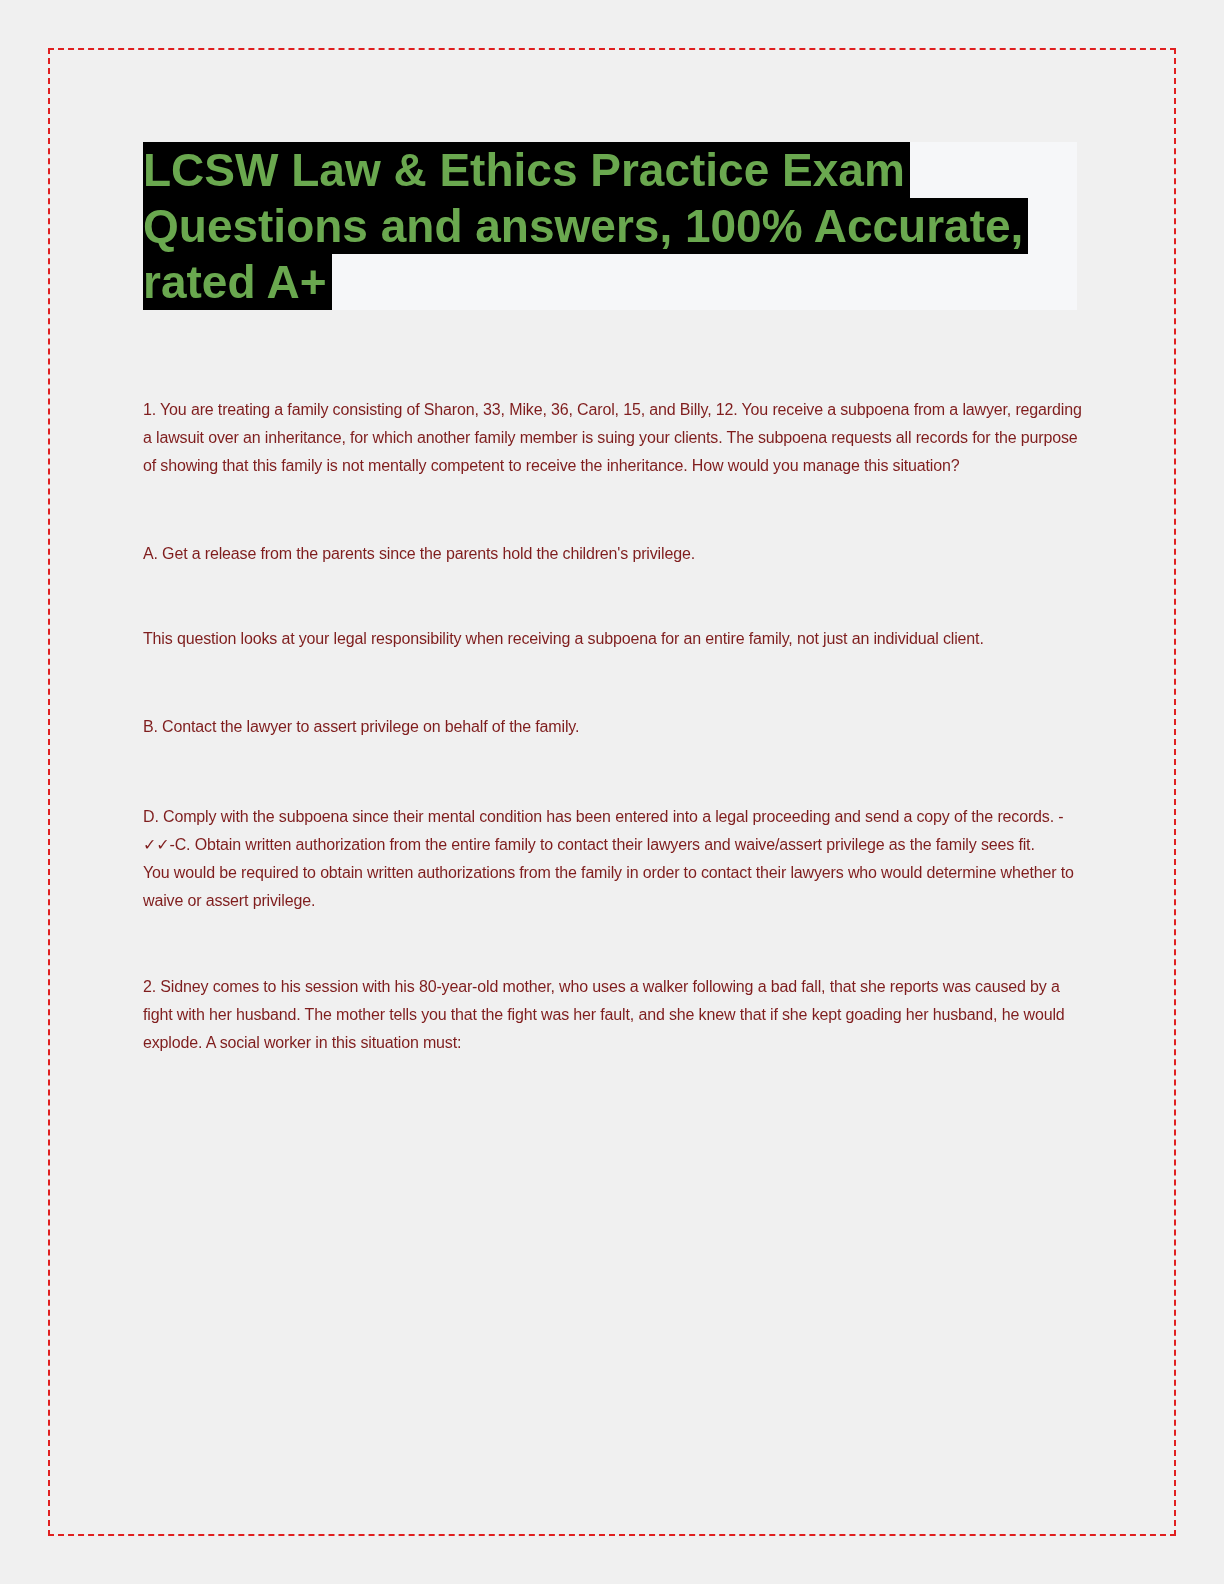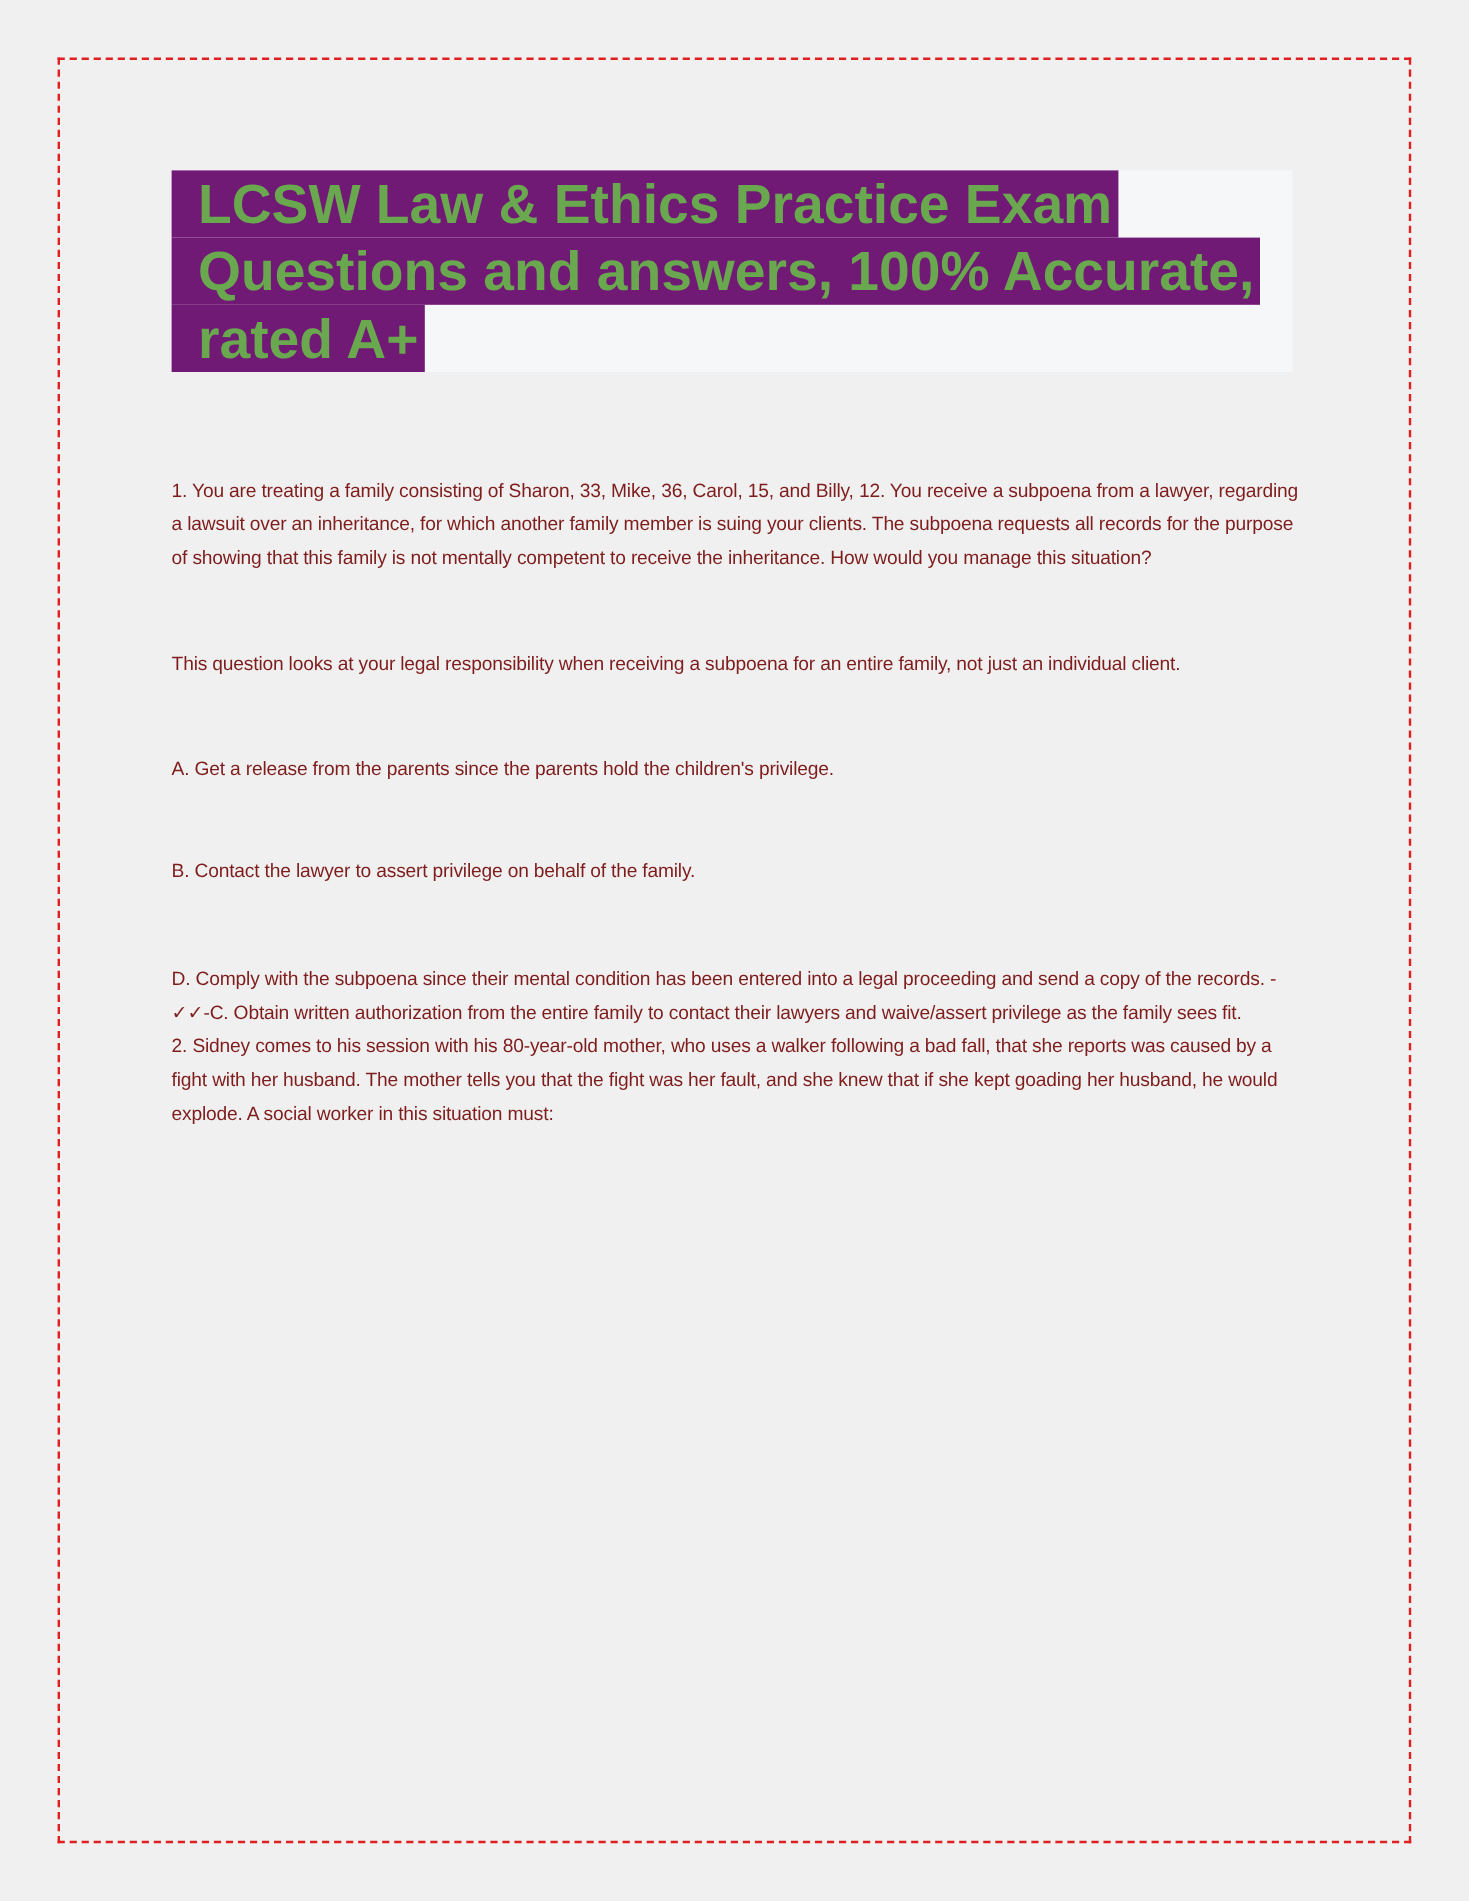--- a/index.html
+++ b/index.html
@@ -28,28 +28,27 @@
   }
   .title-block {
     width: 934px;
     background: #f6f7f9;
     margin-bottom: 86px;
   }
   .title-line {
     display: block;
     width: fit-content;
     white-space: nowrap;
-    background: #701a75;
+    background: #000000;
     color: #6aa84f;
     font-family: "Liberation Sans", sans-serif;
     font-weight: bold;
     font-size: 46px;
     line-height: 56px;
     padding-right: 5px;
-    padding-left: 22px;
   }
   .para {
     font-family: "Liberation Sans", sans-serif;
     font-size: 16px;
     line-height: 28px;
     letter-spacing: -0.15px;
     color: #7f1d1d;
     font-weight: normal;
   }
   .mb-q1        { margin-bottom: 60px; }
@@ -70,25 +69,26 @@
 
   <h1 class="title-block">
     <span class="title-line">LCSW Law &amp; Ethics Practice Exam</span>
     <span class="title-line">Questions and answers, 100% Accurate,</span>
     <span class="title-line">rated A+</span>
   </h1>
 
   <p class="para mb-q1">1. You are treating a family consisting of Sharon, 33, Mike, 36, Carol, 15, and Billy, 12. You receive a subpoena from a lawyer, regarding a lawsuit over an inheritance, for which another family member is suing your clients. The subpoena requests all records for the purpose of showing that this family is not mentally competent to receive the inheritance. How would you manage this situation?</p>
 
 
+  <p class="para mb-opta">A. Get a release from the parents since the parents hold the children's privilege.</p>
+
   <p class="para mb-intro">This question looks at your legal responsibility when receiving a subpoena for an entire family, not just an individual client.</p>
-
-  <p class="para mb-opta">A. Get a release from the parents since the parents hold the children's privilege.</p>
 
   <p class="para mb-optb">B. Contact the lawyer to assert privilege on behalf of the family.</p>
 
 
   <p class="para mb-optd">D. Comply with the subpoena since their mental condition has been entered into a legal proceeding and send a copy of the records. - ✓✓-C. Obtain written authorization from the entire family to contact their lawyers and waive/assert privilege as the family sees fit.</p>
 
+  <p class="para mb-rationale">You would be required to obtain written authorizations from the family in order to contact their lawyers who would determine whether to waive or assert privilege.</p>
 
   <p class="para">2. Sidney comes to his session with his 80-year-old mother, who uses a walker following a bad fall, that she reports was caused by a fight with her husband. The mother tells you that the fight was her fault, and she knew that if she kept goading her husband, he would explode. A social worker in this situation must:</p>
 
 </div>
 
 </body></html>

